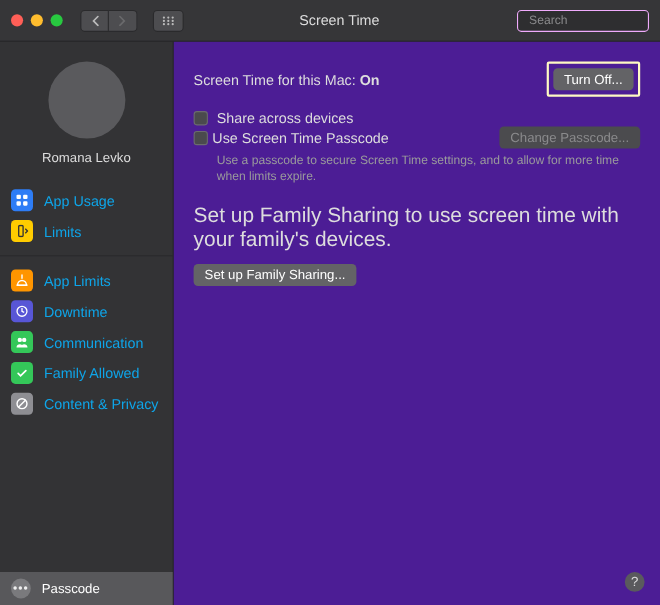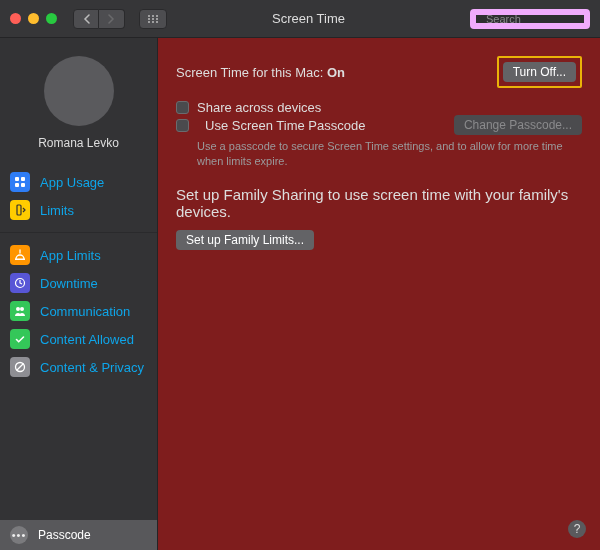--- a/index.html
+++ b/index.html
@@ -48,21 +48,21 @@
     flex: 1;
     text-align: center;
     font-size: 13px;
     color: #ddd;
     margin-left: -20px;
   }
   .search-wrap {
     width: 120px;
     height: 20px;
     background: #2e2e30;
-    border: 6px solid #f0abfc;
+    border: 1px solid #f0abfc;
     border-radius: 4px;
     display: flex;
     align-items: center;
     padding: 0 6px;
     gap: 4px;
   }
   .search-wrap input {
     flex: 1;
     background: transparent;
     border: none;
@@ -79,21 +79,21 @@
   }
   .sidebar {
     width: 158px;
     background: #333335;
     display: flex;
     flex-direction: column;
     border-right: 1px solid #242426;
   }
   .content {
     flex: 1;
-    background: #7f1d1d;
+    background: #4c1d95;
     padding: 18px 18px 12px 18px;
     position: relative;
   }
 
   
   .user-block {
     display: flex;
     flex-direction: column;
     align-items: center;
     padding: 18px 8px 14px 8px;
@@ -165,21 +165,21 @@
   
   .status-row {
     display: flex;
     align-items: center;
     justify-content: space-between;
     margin-bottom: 12px;
   }
   .status-text { font-size: 13px; color: #ddd; }
   .status-text b { font-weight: 600; }
   .turn-off-wrap {
-    border: 2px solid #eab308;
+    border: 2px solid #fef9c3;
     padding: 4px;
     border-radius: 2px;
   }
   .btn {
     background: #636366;
     border: none;
     border-radius: 4px;
     color: #fff;
     font-size: 12px;
     padding: 3px 10px;
@@ -218,26 +218,26 @@
   }
 
   .passcode-row {
     display: flex;
     align-items: center;
     justify-content: space-between;
   }
   .passcode-left {
     display: flex;
     align-items: center;
-    gap: 16px;
+    gap: 4px;
     justify-content: flex-end;
   }
 
   .family-text {
-    font-size: 15px;
+    font-size: 19px;
     color: #ddd;
     margin-top: 6px;
   }
   .family-btn-row { margin-top: 10px; }
 
   .help-circle {
     position: absolute;
     right: 14px;
     bottom: 12px;
     width: 18px; height: 18px;
@@ -357,21 +357,21 @@
             </svg>
         </div>
         <span>Communication</span>
       </div>
       <div class="side-item">
         <div class="side-icon icon-allowed">
           <svg width="12" height="12" viewBox="0 0 12 12">
               <path d="M2.5 6.5l2.2 2.2L9.5 4" stroke="#fff" fill="none" stroke-width="1.6" stroke-linecap="round"></path>
             </svg>
         </div>
-        <span>Content Allowed</span>
+        <span>Family Allowed</span>
       </div>
       <div class="side-item">
         <div class="side-icon icon-privacy">
           <svg width="12" height="12" viewBox="0 0 12 12">
               <circle cx="6" cy="6" r="4.5" fill="none" stroke="#fff" stroke-width="1.3"></circle>
               <line x1="2.5" y1="9.5" x2="9.5" y2="2.5" stroke="#fff" stroke-width="1.3"></line>
             </svg>
         </div>
         <span>Content &amp; Privacy</span>
       </div>
@@ -405,20 +405,20 @@
       <div class="passcode-left">
         <div class="checkbox"></div>
         <div class="field-label">Use Screen Time Passcode</div>
       </div>
       <button class="btn disabled">Change Passcode...</button>
     </div>
     <div class="field-desc">Use a passcode to secure Screen Time settings, and to allow for more time when limits expire.</div>
 
     <div class="family-text">Set up Family Sharing to use screen time with your family's devices.</div>
     <div class="family-btn-row">
-      <button class="btn">Set up Family Limits...</button>
+      <button class="btn">Set up Family Sharing...</button>
     </div>
 
     <div class="help-circle">
       <span>?</span>
     </div>
   </div>
 </div>
 
 </body></html>

